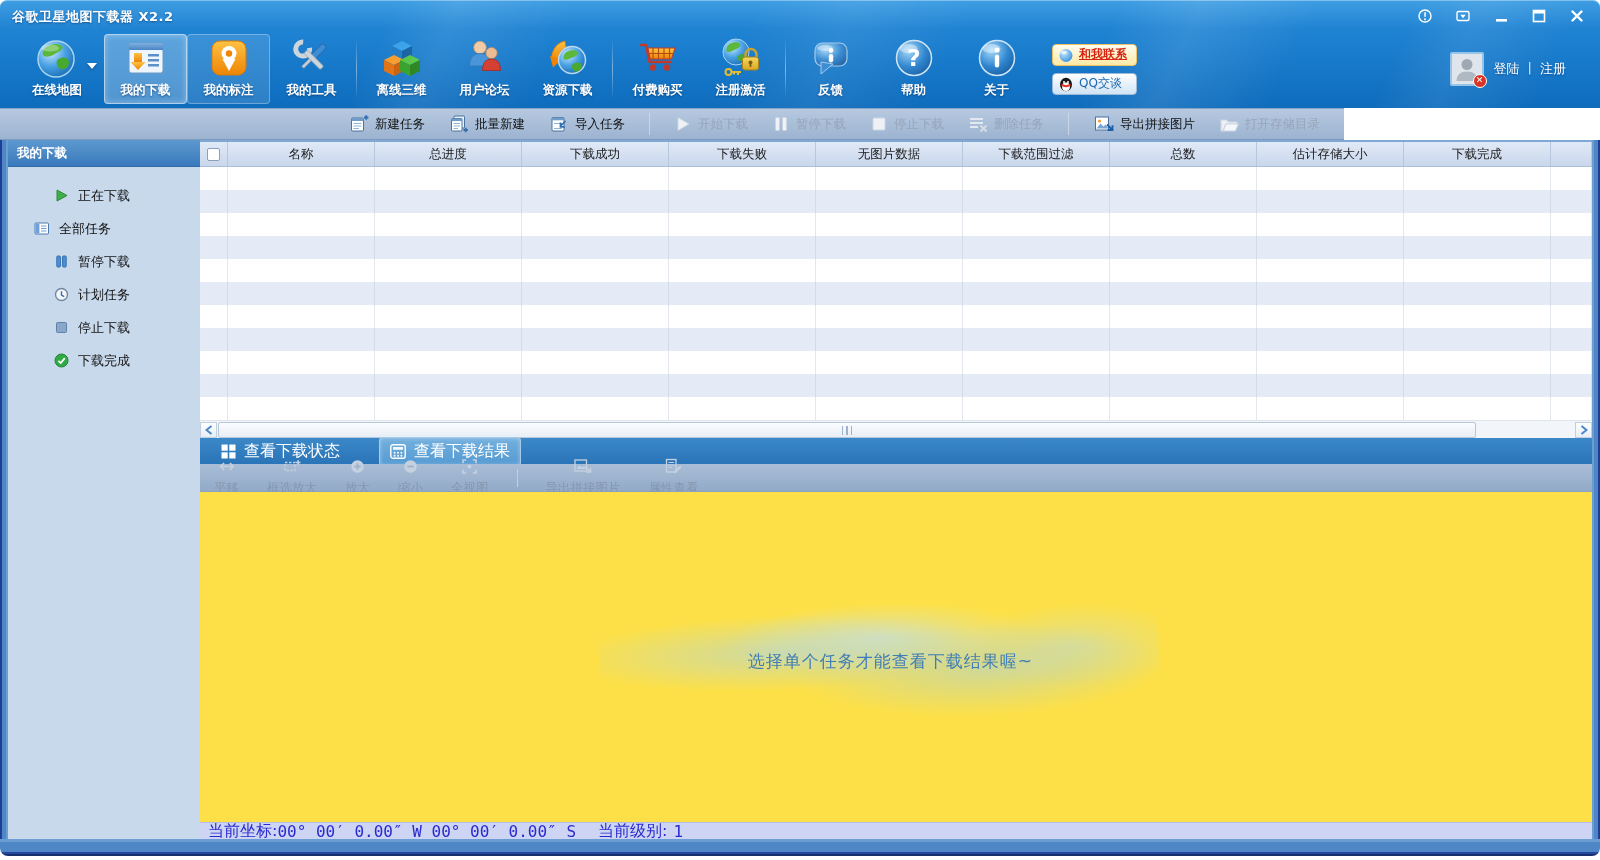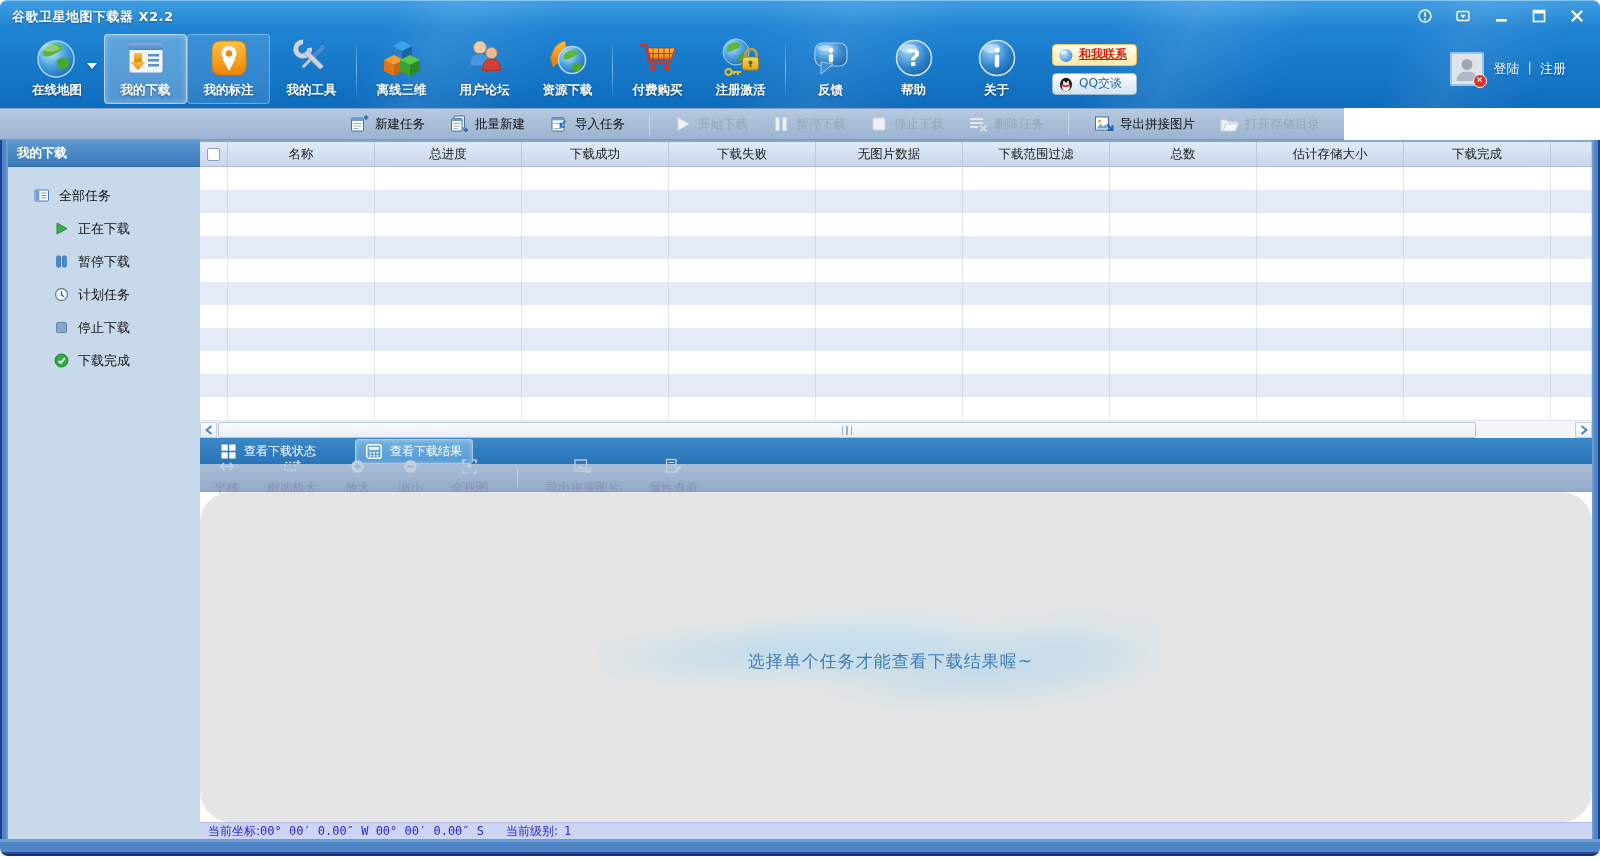--- a/index.html
+++ b/index.html
@@ -87,45 +87,45 @@
     border:1px solid #c2cfe0; display:flex; align-items:center; justify-content:center; cursor:pointer; }
   .hs-left { left:0; } .hs-right { right:0; }
   .hs-thumb { position:absolute; left:18px; top:1px; width:1258px; height:16px;
     background:linear-gradient(180deg,#fbfcfe,#e8eef6); border:1px solid #b8c6da; border-radius:2px; cursor:grab;
     display:flex; align-items:center; justify-content:center; gap:3px; }
   .hs-grip { width:1.5px; height:9px; background:#9fb2c9; }
 
   
   .tabbar { position:absolute; left:200px; top:438px; width:1392px; height:26px;
     background:linear-gradient(180deg,#3b88c8,#2a74b8); display:flex; align-items:center; gap:12px; padding-left:10px; }
-  .tab { display:flex; align-items:center; gap:8px; color:#fff; font-size:12px; padding:3px 10px;
+  .tab { display:flex; align-items:center; gap:8px; color:#fff; font-size:16px; padding:3px 10px;
     border-radius:3px; border:1px solid transparent; cursor:pointer; white-space:nowrap; }
   .tab.active { background:linear-gradient(180deg,#74b0de,#549ad2); border-color:#a6cbe8; box-shadow:inset 0 0 4px rgba(255,255,255,.4);margin-left:16px; }
 
   
   .maptools { position:absolute; left:200px; top:464px; width:1392px; height:28px;
     background:linear-gradient(180deg,#a9bdd6,#92aac8); border-bottom:1px solid #8ba3c2;
     display:flex; align-items:center; padding-left:14px; }
   .mt-item { display:flex; align-items:center; gap:6px; font-size:12.5px; color:#8696ae; margin-right:28px; cursor:default; white-space:nowrap;flex-direction:column; }
   .mt-sep { width:1px; height:18px; background:#87a0c0; border-right:1px solid #c2cfe0; margin-right:28px; }
 
   
-  .result { position:absolute; left:200px; top:492px; width:1392px; height:330px; background:#e5e5e5; overflow:hidden;border-radius:31px; }
+  .result { position:absolute; left:200px; top:492px; width:1392px; height:330px; background:#fde047; overflow:hidden; }
   .splash { position:absolute; left:50%; top:112px; width:560px; height:120px; transform:translateX(-53%) rotate(-2deg);
     background:
       radial-gradient(55% 45% at 32% 38%, rgba(168,214,240,.55), transparent 70%),
       radial-gradient(48% 55% at 68% 58%, rgba(158,208,238,.48), transparent 70%),
       radial-gradient(38% 40% at 50% 28%, rgba(196,228,246,.6), transparent 72%),
       radial-gradient(30% 50% at 85% 40%, rgba(180,220,242,.4), transparent 70%); }
   .result-msg { position:absolute; left:50%; top:158px; transform:translateX(-52%);
     font-size:17px; color:#3f7db6; letter-spacing:1px; font-weight:500; white-space:nowrap; }
 
   
   .statusbar { position:absolute; left:200px; top:822px; width:1392px; height:17px; background:#cdd4f4;
-    border-top:1px solid #b4bce6; display:flex; align-items:center; padding-left:8px; font-size:12px; color:#2a2acd; }
+    border-top:1px solid #b4bce6; display:flex; align-items:center; padding-left:8px; font-size:16px; color:#2a2acd; }
   .statusbar .coord-value { font-family:"DejaVu Sans Mono","Liberation Mono",monospace; }
   .statusbar .level-label { margin-left:22px; }
   .statusbar .level-value { font-family:"DejaVu Sans Mono","Liberation Mono",monospace; margin-left:6px; }
 
   
   .b-left { position:absolute; left:0; top:140px; width:8px; height:699px;
     background:linear-gradient(90deg,#1d3f96 0 2px,#4f86c6 2px 6px,#6b9cd4 6px); }
   .b-right { position:absolute; left:1592px; top:140px; width:8px; height:699px;
     background:linear-gradient(270deg,#1d3f96 0 2px,#4f86c6 2px 6px,#6b9cd4 6px); }
   .b-bottom { position:absolute; left:0; top:839px; width:1600px; height:17px; border-radius:0 0 8px 8px;
@@ -512,37 +512,37 @@
             <path d="M7 9 h12.5 l-3.2 7 H4 z" fill="#f4f7fb" stroke="#ccd6e2" stroke-width="1.2"></path>
           </svg>
       </span>
       <span>打开存储目录</span>
     </div>
   </div>
 
   <div class="sidebar">
     <div class="sidebar-header">我的下载</div>
     <div class="tree">
+      <div class="tree-item child">
+        <span class="icon">
+          <svg width="15" height="15">
+              <polygon points="3,2 13,7.5 3,13" fill="#3fae49" stroke="#2d8a36"></polygon>
+            </svg>
+        </span>
+        <span>正在下载</span>
+      </div>
       <div class="tree-item root">
         <span class="icon">
           <svg width="16" height="15">
               <rect x="1" y="2" width="13.5" height="11" rx="1" fill="#fff" stroke="#4a7ab0"></rect>
               <rect x="1.6" y="2.6" width="3.8" height="9.8" fill="#6f9fd6"></rect>
               <path d="M7 5 h5.5 M7 7.5 h5.5 M7 10 h5.5" stroke="#6f9fd6" stroke-width="1.2"></path>
             </svg>
         </span>
         <span>全部任务</span>
-      </div>
-      <div class="tree-item child">
-        <span class="icon">
-          <svg width="15" height="15">
-              <polygon points="3,2 13,7.5 3,13" fill="#3fae49" stroke="#2d8a36"></polygon>
-            </svg>
-        </span>
-        <span>正在下载</span>
       </div>
       <div class="tree-item child">
         <span class="icon">
           <svg width="15" height="15">
               <rect x="2.8" y="2" width="3.6" height="11" rx="1" fill="#4f8fd2" stroke="#2f6faf"></rect>
               <rect x="8.6" y="2" width="3.6" height="11" rx="1" fill="#4f8fd2" stroke="#2f6faf"></rect>
             </svg>
         </span>
         <span>暂停下载</span>
       </div>

